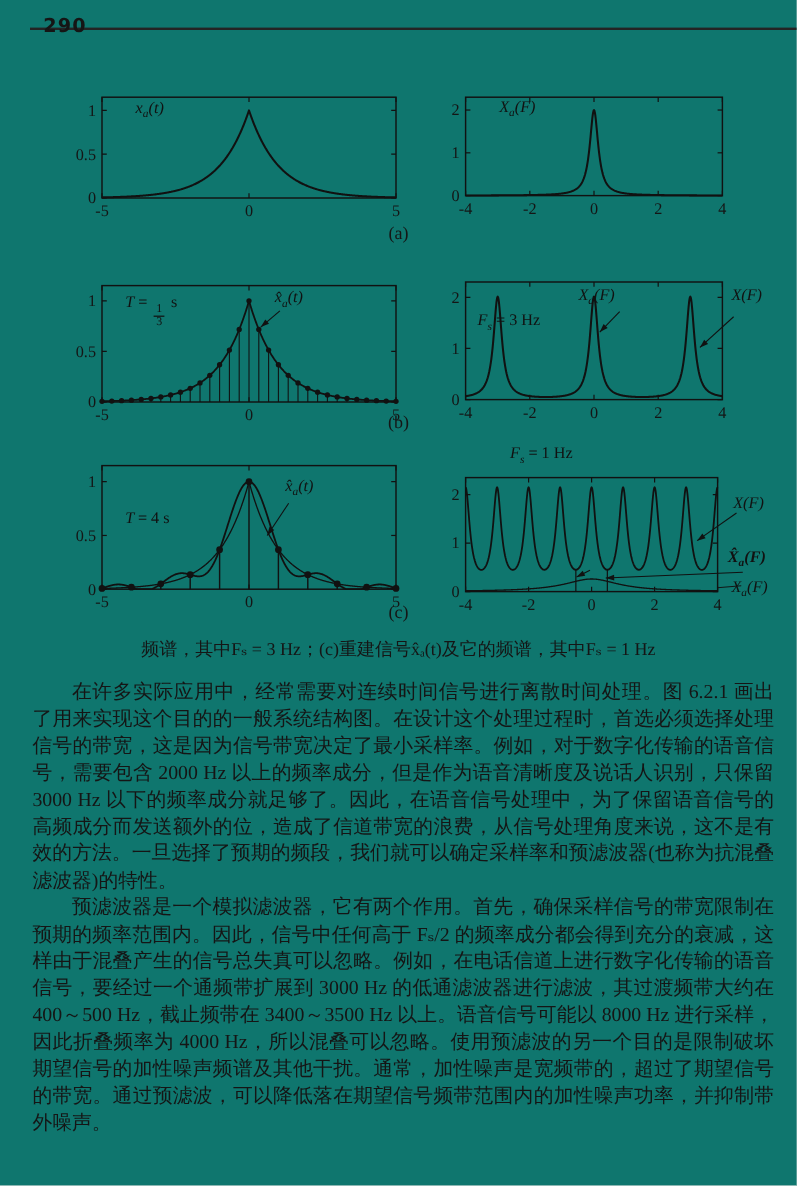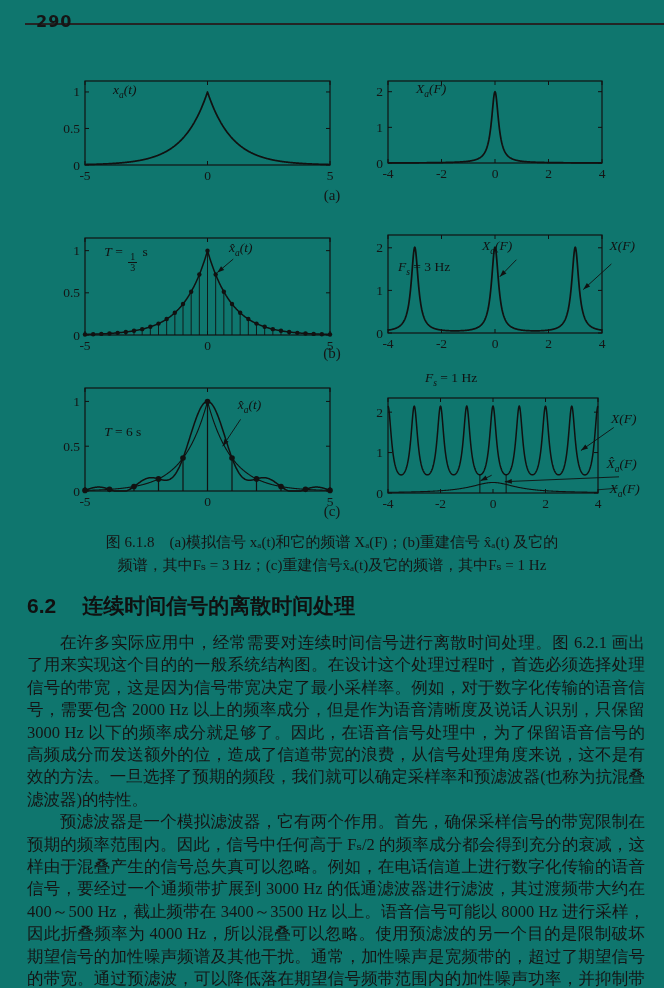--- a/index.html
+++ b/index.html
@@ -267,21 +267,21 @@
           <circle cx="201.5" cy="97.87866593619904" r="2.8" fill="#111"></circle>
           <line x1="226" y1="110" x2="226" y2="105.54081039835653" stroke="#111" stroke-width="1.2"></line>
           <circle cx="226" cy="105.54081039835653" r="2.8" fill="#111"></circle>
           <line x1="250.5" y1="110" x2="250.5" y2="108.3595558212699" stroke="#111" stroke-width="1.2"></line>
           <circle cx="250.5" cy="108.3595558212699" r="2.8" fill="#111"></circle>
           <line x1="275" y1="110" x2="275" y2="109.39651431225582" stroke="#111" stroke-width="1.2"></line>
           <circle cx="275" cy="109.39651431225582" r="2.8" fill="#111"></circle>
           <line x1="185.575" y1="38.347826086956516" x2="167.69000000000003" y2="65.21739130434781" stroke="#111" stroke-width="0.9"></line>
           <polygon points="0,0 -7,2.4 -7,-2.4" fill="#111" transform="translate(167.69000000000003,65.21739130434781) rotate(123.64864827845378)"></polygon>
         </svg>
-        <div class="plot-label" style="left: 17%; top: 32%;"><span class="it">T </span><span>= 6 s</span></div>
+        <div class="plot-label" style="left: 17%; top: 32%;"><span class="it">T </span><span>= 4 s</span></div>
         <div class="plot-label" style="left: 63%; top: 12%;"><span class="it">x̂</span><sub class="it">a</sub><span class="it">(t)</span></div>
       </div>
     <div class="plot" style="left: 350px; top: 292px; width: 300px; height: 152px;">
         <svg width="300" height="152" viewBox="0 0 300 152">
           <rect x="38" y="33" width="210" height="95" fill="none" stroke="#111" stroke-width="1.2"></rect>
           <line x1="38" y1="128" x2="38" y2="124" stroke="#111" stroke-width="1"></line>
           <line x1="38" y1="33" x2="38" y2="37" stroke="#111" stroke-width="1"></line>
           <text x="38" y="143" text-anchor="middle" class="tick">-4</text>
           <line x1="90.5" y1="128" x2="90.5" y2="124" stroke="#111" stroke-width="1"></line>
           <line x1="90.5" y1="33" x2="90.5" y2="37" stroke="#111" stroke-width="1"></line>
@@ -311,36 +311,32 @@
           <line x1="263.75" y1="62.51063829787234" x2="230.9375" y2="85.5531914893617" stroke="#111" stroke-width="0.9"></line>
           <polygon points="0,0 -7,2.4 -7,-2.4" fill="#111" transform="translate(230.9375,85.5531914893617) rotate(144.92157991249672)"></polygon>
           <line x1="269" y1="111.82978723404256" x2="154.8125" y2="116.68085106382979" stroke="#111" stroke-width="0.9"></line>
           <polygon points="0,0 -7,2.4 -7,-2.4" fill="#111" transform="translate(154.8125,116.68085106382979) rotate(177.5673480070403)"></polygon>
           <line x1="141.6875" y1="110.2127659574468" x2="130.4" y2="115.87234042553192" stroke="#111" stroke-width="0.9"></line>
           <polygon points="0,0 -7,2.4 -7,-2.4" fill="#111" transform="translate(130.4,115.87234042553192) rotate(153.37072438379673)"></polygon>
           <line x1="267.6875" y1="123.14893617021276" x2="248" y2="124.7659574468085" stroke="#111" stroke-width="0.8"></line>
         </svg>
         <div class="plot-label" style="left: 13%; top: 3%; margin-left: 36px;"><span class="it">F</span><sub class="it">s</sub><span class="it"> </span><span>= 1 Hz</span></div>
         <div class="plot-label" style="left: 87%; top: 30%;"><span class="it">X(F)</span></div>
-        <div class="plot-label" style="left: 85.5%; top: 60%;"><span class="it">X̂</span><sub class="it">a</sub><span class="it">(F)</span></div>
+        <div class="plot-label" style="left: 85.5%; top: 60%; font-weight: bold;"><span class="it">X̂</span><sub class="it">a</sub><span class="it">(F)</span></div>
         <div class="plot-label" style="left: 86.5%; top: 76%;"><span class="it">X</span><sub class="it">a</sub><span class="it">(F)</span></div>
       </div>
     <div class="subletter" style="top:114px">(a)</div>
     <div class="subletter" style="top:272px">(b)</div>
     <div class="subletter" style="top:430px">(c)</div>
   </div>
 
   <div class="caption">
-    <div>图 6.1.8　(a)模拟信号 xₐ(t)和它的频谱 Xₐ(F)；(b)重建信号 x̂ₐ(t) 及它的</div>
     <div>频谱，其中Fₛ = 3 Hz；(c)重建信号x̂ₐ(t)及它的频谱，其中Fₛ = 1 Hz</div>
   </div>
 
-  <div class="sec-head">
-    <span class="num">6.2</span><span>连续时间信号的离散时间处理</span>
-  </div>
 
   <div class="bodytext">
     <p>在许多实际应用中，经常需要对连续时间信号进行离散时间处理。图 6.2.1 画出了用来实现这个目的的一般系统结构图。在设计这个处理过程时，首选必须选择处理信号的带宽，这是因为信号带宽决定了最小采样率。例如，对于数字化传输的语音信号，需要包含 2000 Hz 以上的频率成分，但是作为语音清晰度及说话人识别，只保留 3000 Hz 以下的频率成分就足够了。因此，在语音信号处理中，为了保留语音信号的高频成分而发送额外的位，造成了信道带宽的浪费，从信号处理角度来说，这不是有效的方法。一旦选择了预期的频段，我们就可以确定采样率和预滤波器(也称为抗混叠滤波器)的特性。</p>
     <p>预滤波器是一个模拟滤波器，它有两个作用。首先，确保采样信号的带宽限制在预期的频率范围内。因此，信号中任何高于 Fₛ/2 的频率成分都会得到充分的衰减，这样由于混叠产生的信号总失真可以忽略。例如，在电话信道上进行数字化传输的语音信号，要经过一个通频带扩展到 3000 Hz 的低通滤波器进行滤波，其过渡频带大约在 400～500 Hz，截止频带在 3400～3500 Hz 以上。语音信号可能以 8000 Hz 进行采样，因此折叠频率为 4000 Hz，所以混叠可以忽略。使用预滤波的另一个目的是限制破坏期望信号的加性噪声频谱及其他干扰。通常，加性噪声是宽频带的，超过了期望信号的带宽。通过预滤波，可以降低落在期望信号频带范围内的加性噪声功率，并抑制带外噪声。</p>
 
   </div>
 
 </div>
 
 </body></html>

